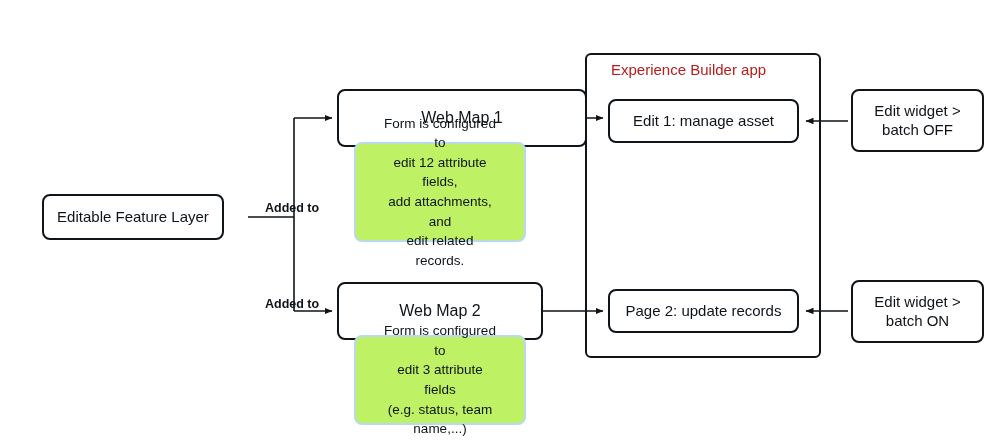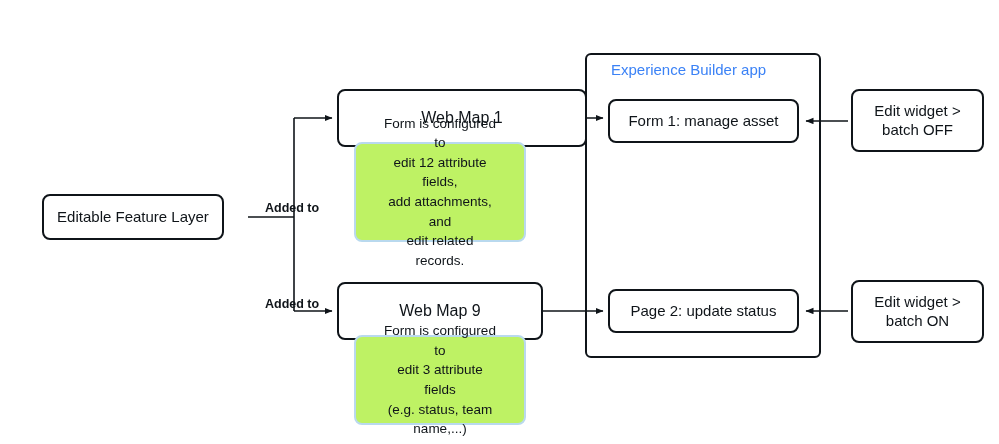--- a/index.html
+++ b/index.html
@@ -49,21 +49,21 @@
   }
   .container-box {
     position: absolute;
     box-sizing: border-box;
     border: 2px solid #0f1419;
     border-radius: 6px;
     background: transparent;
   }
   .container-title {
     position: absolute;
-    color: #3b82f6;
+    color: #b91c1c;
     font-size: 15px;
     white-space: nowrap;
   }
   .edge-label {
     position: absolute;
     font-size: 12.5px;
     font-weight: bold;
     color: #0f1419;
     white-space: nowrap;
     margin-top: 40px;
@@ -122,39 +122,39 @@
   </div>
 
   <div class="note" style="left:354px; top:142px; width:172px; height:100px;">
     <span class="note-text">Form is configured to
 edit 12 attribute fields,
 add attachments, and
 edit related records.</span>
   </div>
 
   <div class="node" style="left:337px; top:282px; width:206px; height:58px; font-size:16px;">
-    <span class="node-text">Web Map 9</span>
+    <span class="node-text">Web Map 2</span>
   </div>
 
   <div class="note" style="left:354px; top:335px; width:172px; height:90px;">
     <span class="note-text">Form is configured to
 edit 3 attribute fields
 (e.g. status, team
 name,...)</span>
   </div>
 
   <div class="container-box" style="left:585px; top:53px; width:236px; height:305px;"></div>
   <div class="container-title" style="left:611px; top:61px;">Experience Builder app</div>
 
   <div class="node" style="left:608px; top:99px; width:191px; height:44px;">
-    <span class="node-text">Form 1: manage asset</span>
+    <span class="node-text">Edit 1: manage asset</span>
   </div>
 
   <div class="node" style="left:608px; top:289px; width:191px; height:44px;">
-    <span class="node-text">Page 2: update status</span>
+    <span class="node-text">Page 2: update records</span>
   </div>
 
   <div class="node" style="left:851px; top:89px; width:133px; height:63px;">
     <span class="node-text">Edit widget &gt;
 batch OFF</span>
   </div>
 
   <div class="node" style="left:851px; top:280px; width:133px; height:63px;">
     <span class="node-text">Edit widget &gt;
 batch ON</span>

